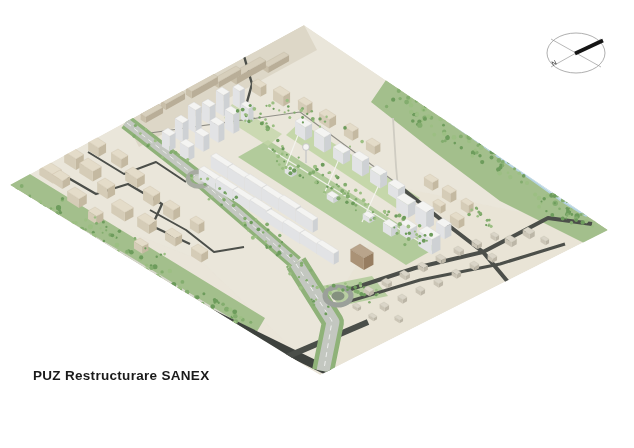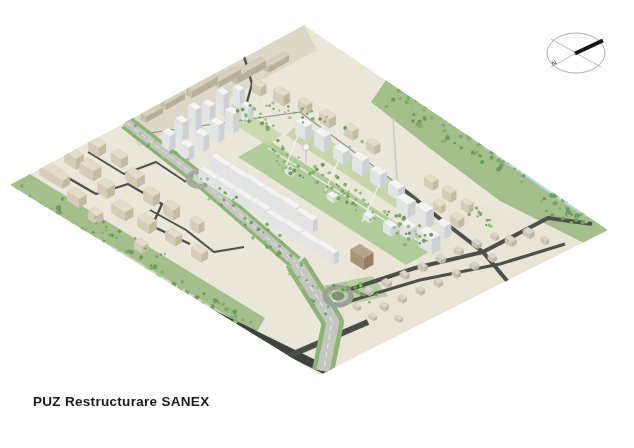--- a/index.html
+++ b/index.html
@@ -1,19 +1,19 @@
 <!DOCTYPE html>
 <html><head>
 <meta charset="utf-8">
 <style>
   html,body{margin:0;padding:0;background:#ffffff;}
   .canvas{position:relative;width:634px;height:448px;background:#ffffff;overflow:hidden;
           font-family:"Liberation Sans",sans-serif;}
   .canvas svg{position:absolute;left:0;top:0;}
-  .title{position:absolute;left:33px;top:394px;font-size:13.5px;font-weight:bold;
+  .title{position:absolute;left:33px;top:368px;font-size:13.5px;font-weight:bold;
          color:#1a1a1a;letter-spacing:.3px;font-family:"Liberation Sans",sans-serif;}
 </style>
 </head>
 <body>
 
 <div class="canvas">
   <svg id="plan" width="634" height="448" viewBox="0 0 634 448">
     <defs>
       <clipPath id="diamond-clip">
           <polygon id="clip-poly" points="304,25 608,230 320,375 10,185"></polygon>

